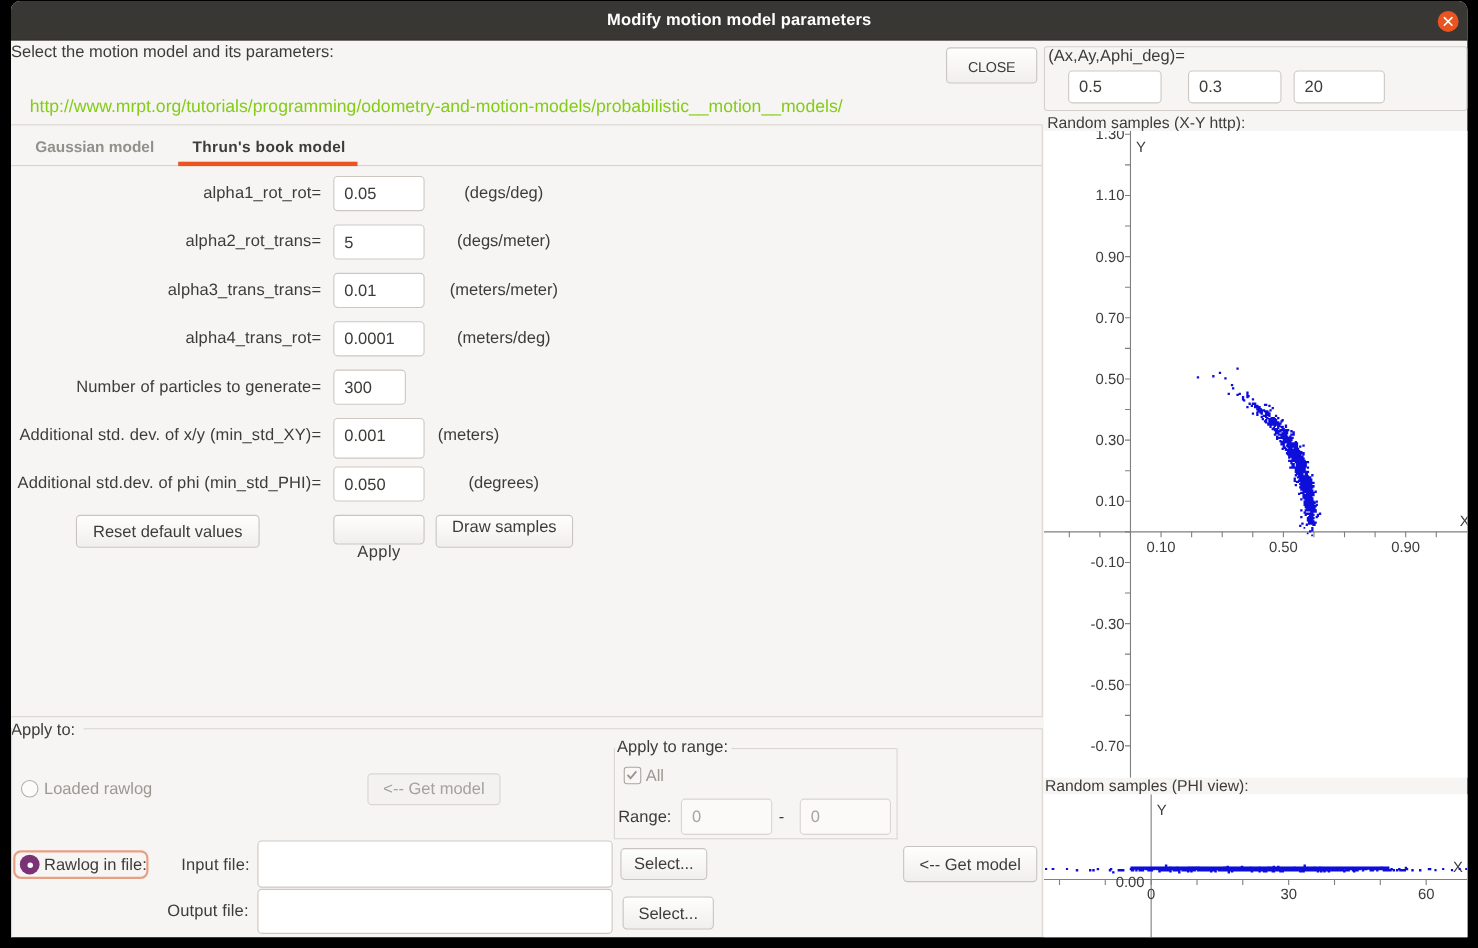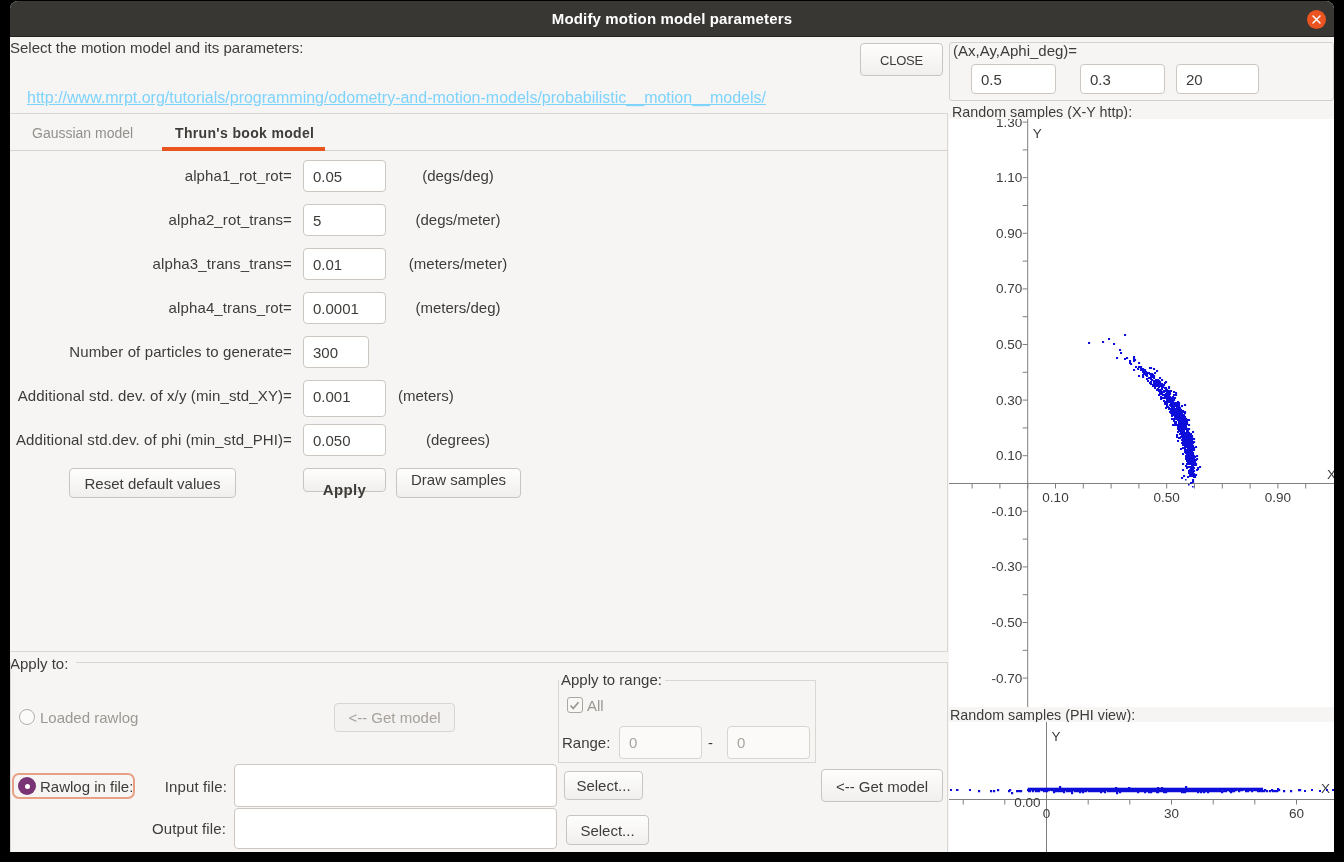--- a/index.html
+++ b/index.html
@@ -29,27 +29,27 @@
 
  <div id="tbar">
       <div class="t">Modify motion model parameters</div>
    <div id="closebtn"><svg width="19" height="19">
           <path d="M6 6L13 13M13 6L6 13" stroke="#fff" stroke-width="1.45" stroke-linecap="round"></path>
         </svg></div>
  </div>
 
  <div class="lbl" style="left:10px;top:40px">Select the motion model and its parameters:</div>
  <div class="btn" style="left:860px;top:43px;width:83px;height:33px;padding-top:9px;font-size:13px;letter-spacing:-0.2px">CLOSE</div>
- <div class="lbl" style="left:27px;top:90px;font-size:16px;line-height:16px;color:#7dd3fc;text-decoration:underline">http://www.mrpt.org/tutorials/programming/odometry-and-motion-models/probabilistic__motion__models/</div>
+ <div class="lbl" style="left:27px;top:90px;font-size:16px;line-height:16px;color:#84cc16;">http://www.mrpt.org/tutorials/programming/odometry-and-motion-models/probabilistic__motion__models/</div>
 
  <div class="abs" style="left:10px;top:113px;width:937px;height:1px;background:#dad6d1"></div>
  <div class="abs" style="left:10px;top:150px;width:937px;height:1px;background:#d5d2cd"></div>
  <div class="abs" style="left:947px;top:113px;width:1px;height:539px;background:#dad6d1"></div>
  <div class="abs" style="left:10px;top:651px;width:938px;height:1px;background:#dad6d1"></div>
- <div class="lbl" style="left:32px;top:126px;font-weight:normal;font-size:14px;line-height:14px;color:#92908b">Gaussian model</div>
+ <div class="lbl" style="left:32px;top:126px;font-weight:bold;font-size:14px;line-height:14px;color:#92908b">Gaussian model</div>
  <div class="lbl" style="left:175px;top:126px;font-weight:bold;font-size:14px;line-height:14px;letter-spacing:0.34px">Thrun's book model</div>
  <div class="abs" style="left:162px;top:147px;width:163px;height:4px;background:#e9541f"></div>
 
  <div class="rlbl" style="left:0px;top:168px;width:292px">alpha1_rot_rot=</div>
  <div class="inp" style="left:303px;top:160px;width:83px;height:32px">0.05</div>
  <div class="lbl" style="left:398px;top:168px;width:120px;text-align:center">(degs/deg)</div>
 
  <div class="rlbl" style="left:0px;top:212px;width:292px">alpha2_rot_trans=</div>
  <div class="inp" style="left:303px;top:204px;width:83px;height:32px">5</div>
  <div class="lbl" style="left:398px;top:212px;width:120px;text-align:center">(degs/meter)</div>
@@ -67,21 +67,21 @@
 
  <div class="rlbl" style="left:0px;top:388px;width:292px">Additional std. dev. of x/y (min_std_XY)=</div>
  <div class="inp" style="left:303px;top:380px;width:83px;height:37px">0.001</div>
  <div class="lbl" style="left:398px;top:388px;width:120px;text-align:left">(meters)</div>
 
  <div class="rlbl" style="left:0px;top:432px;width:292px">Additional std.dev. of phi (min_std_PHI)=</div>
  <div class="inp" style="left:303px;top:424px;width:83px;height:32px">0.050</div>
  <div class="lbl" style="left:398px;top:432px;width:120px;text-align:center">(degrees)</div>
 
  <div class="btn" style="left:69px;top:468px;width:167px;height:30px;padding-top:7px">Reset default values</div>
- <div class="btn" style="left:303px;top:468px;width:83px;height:24px;padding-top:13px;font-weight:bold;letter-spacing:0.4px">Apply</div>
+ <div class="btn" style="left:303px;top:468px;width:83px;height:24px;padding-top:25px;font-weight:normal;letter-spacing:0.4px">Apply</div>
  <div class="btn" style="left:396px;top:468px;width:125px;height:30px;padding-top:3px">Draw samples</div>
 
  <div class="lbl" style="left:10px;top:656px">Apply to:</div>
  <div class="abs" style="left:76px;top:662px;width:871px;height:1px;background:#dad6d1"></div>
  <div class="abs" style="left:10px;top:662px;width:1px;height:190px;background:#dad6d1"></div>
  <div class="abs" style="left:947px;top:662px;width:1px;height:190px;background:#dad6d1"></div>
 
  <div class="abs" style="left:19px;top:709px;width:16px;height:16px;border:1.5px solid #b3aea8;border-radius:50%;background:#fbfbfa"></div>
  <div class="lbl gray" style="left:40px;top:710px">Loaded rawlog</div>
  <div class="btn dis" style="left:334px;top:703px;width:121px;height:29px;padding-top:6px">&lt;-- Get model</div>

